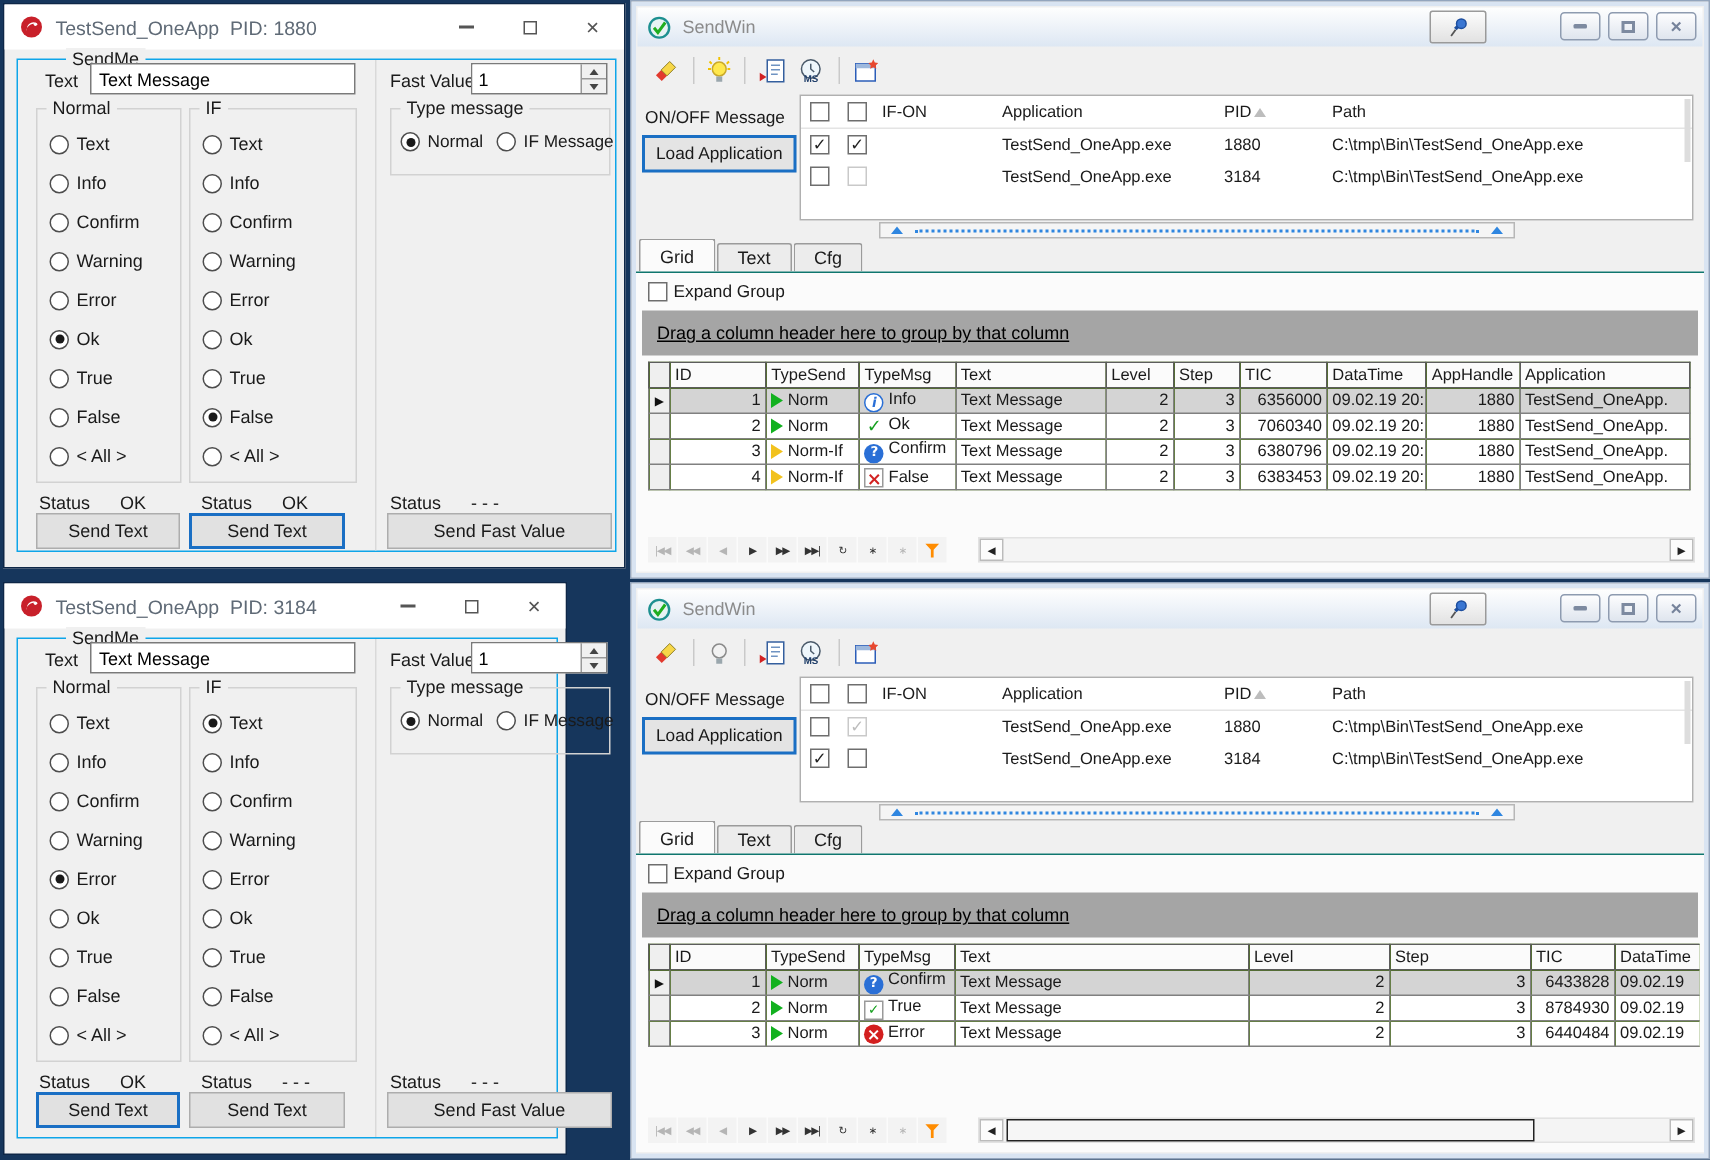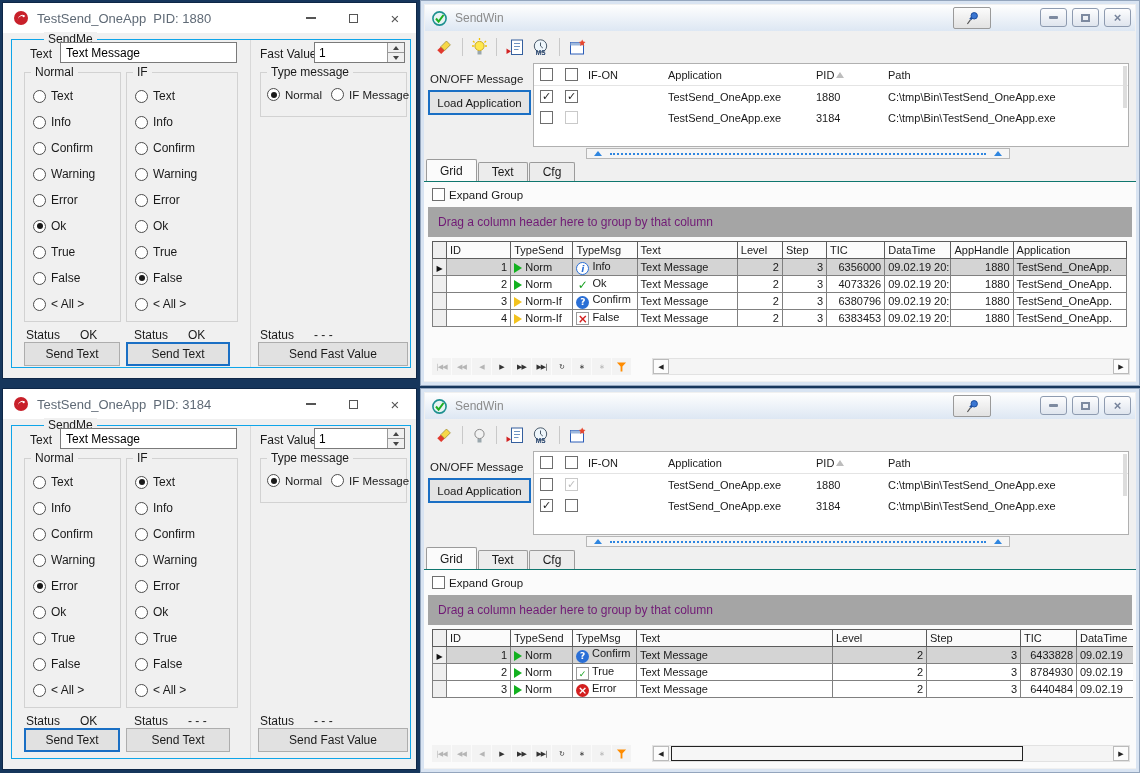--- a/index.html
+++ b/index.html
@@ -88,21 +88,21 @@
             border-bottom:5px solid #2f86e0; }
   .tabs { position:absolute; left:5px; top:158px; height:22px; display:flex; align-items:flex-end; }
   .tab { height:19px; padding:0 13px; display:flex; align-items:center; font-size:12px;
          border:1px solid #9b9b9b; border-bottom:none; background:#ececec; margin-right:1px;
          border-radius:2px 2px 0 0; }
   .tab.active { background:#fbfbfb; height:22px; }
   .tabpage { position:absolute; left:3px; right:3px; top:180px; bottom:4px; background:#fbfbfb;
              border-top:1px solid #0f766e; }
   .expand { position:absolute; left:8px; top:6px; display:flex; align-items:center; gap:4px; font-size:11.5px; }
   .groupbar { position:absolute; left:4px; right:4px; top:25px; height:30px; background:#a5a5a5;
-              color:#701a75; font-size:12px; display:flex; align-items:center; padding-left:10px; }
+              color:#000000; font-size:12px; display:flex; align-items:center; padding-left:10px;text-decoration:underline; }
   .gridwrap { position:absolute; left:8px; right:3px; top:59px; overflow:hidden; }
   table.grid { border-collapse:collapse; table-layout:fixed; background:#4d7c0f; border:1px solid #303030; }
   .grid th { border:1px solid #5c5c5c; background:#fbfbfb; font-weight:normal; font-size:11px;
              text-align:left; padding:1px 3px; height:17px; overflow:hidden; white-space:nowrap; }
   .grid td { border:1px solid #808080; font-size:11px; padding:0 3px; height:17px; overflow:hidden;
              white-space:nowrap; background:#fff; }
   .grid tr.selected td { background:#d4d4d4; }
   .grid td.gi, .grid th.gi { background:#efefef; padding:0; text-align:center; }
   .grid tr.selected td.gi { background:#efefef; }
   .gr { text-align:right; }
@@ -292,21 +292,21 @@
           <span>Status</span>
           <span class="sval">- - -</span>
         </div>
       <div class="btn" style="left:12px; top:302px; width:96px;">Send Text</div>
       <div class="btn focus" style="left:114px; top:302px; width:104px;">Send Text</div>
       <div class="btn" style="left:246px; top:302px; width:150px;">Send Fast Value</div>
     </div>
   </div>
 </div>
 
-<div class="lw" style="left:2px; top:388px; width:415px; height:382px;">
+<div class="lw" style="left:2px; top:388px; width:376px; height:382px;">
   <div class="ltitle">
     <svg width="16" height="16" viewBox="0 0 16 16">
         <circle cx="8" cy="8" r="7" fill="#c8202a"></circle>
         <path d="M5 9a4.2 4.2 0 0 1 7.4-2.6A5.4 5.4 0 0 0 4.5 11z" fill="#fff"></path>
         <circle cx="10.6" cy="6.2" r="1.1" fill="#fff"></circle>
       </svg>
     <span class="ltext">TestSend_OneApp  PID: 3184</span>
     <div class="lbtns">
       <div class="lbtn">
           <span class="lw-min"></span>
@@ -619,21 +619,21 @@
             </tr>
 
             <tr>
               <td class="gi"><span class="rowsel"></span></td>
               <td class="gr">2</td>
               <td><span class="tri as-green"></span><span>Norm</span></td>
               <td><span class="mi mi-ok"></span><span>Ok</span></td>
               <td>Text Message</td>
               <td class="gr">2</td>
               <td class="gr">3</td>
-              <td class="gr">4073326</td>
+              <td class="gr">7060340</td>
               <td>09.02.19 20:</td>
               <td class="gr">1880</td>
               <td>TestSend_OneApp.</td>
             </tr>
 
             <tr>
               <td class="gi"><span class="rowsel"></span></td>
               <td class="gr">3</td>
               <td><span class="tri as-yellow"></span><span>Norm-If</span></td>
               <td><span class="mi mi-confirm"></span><span>Confirm</span></td>

